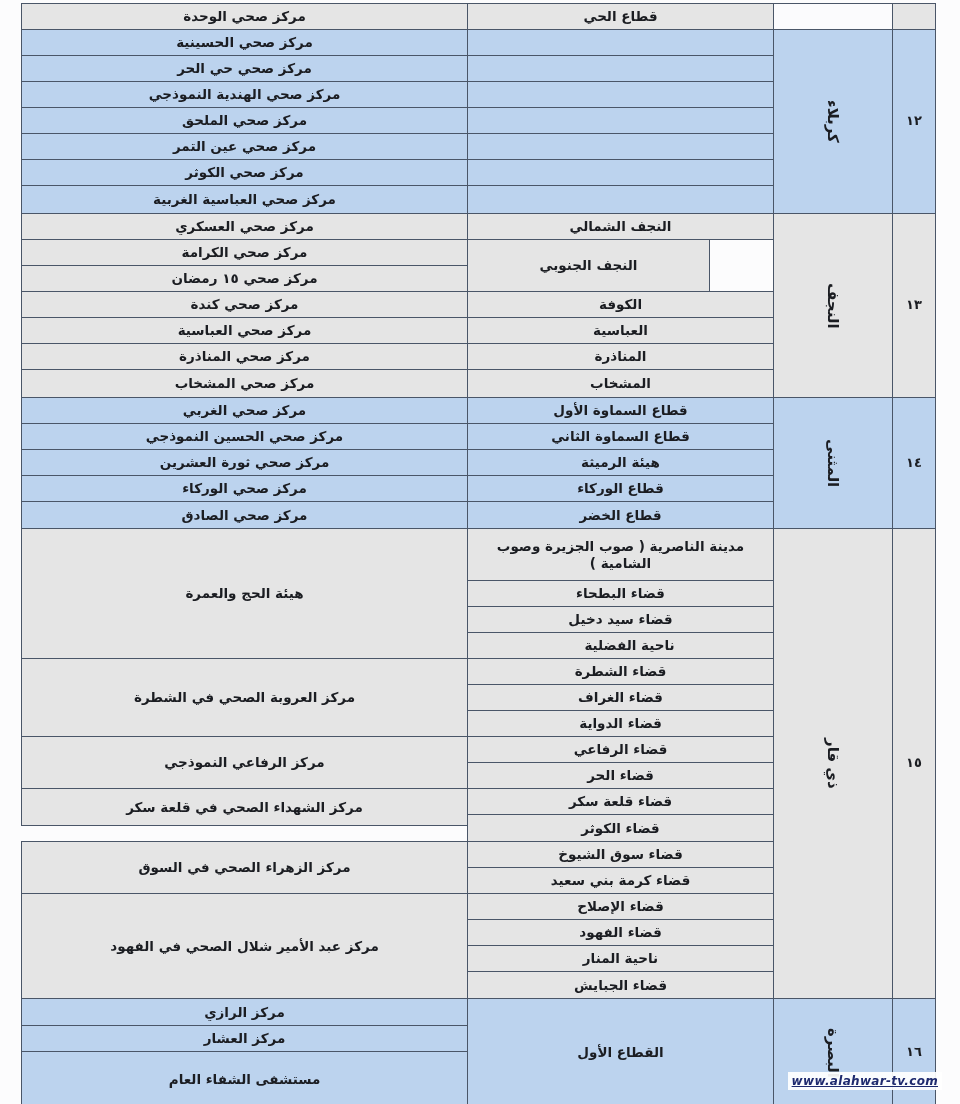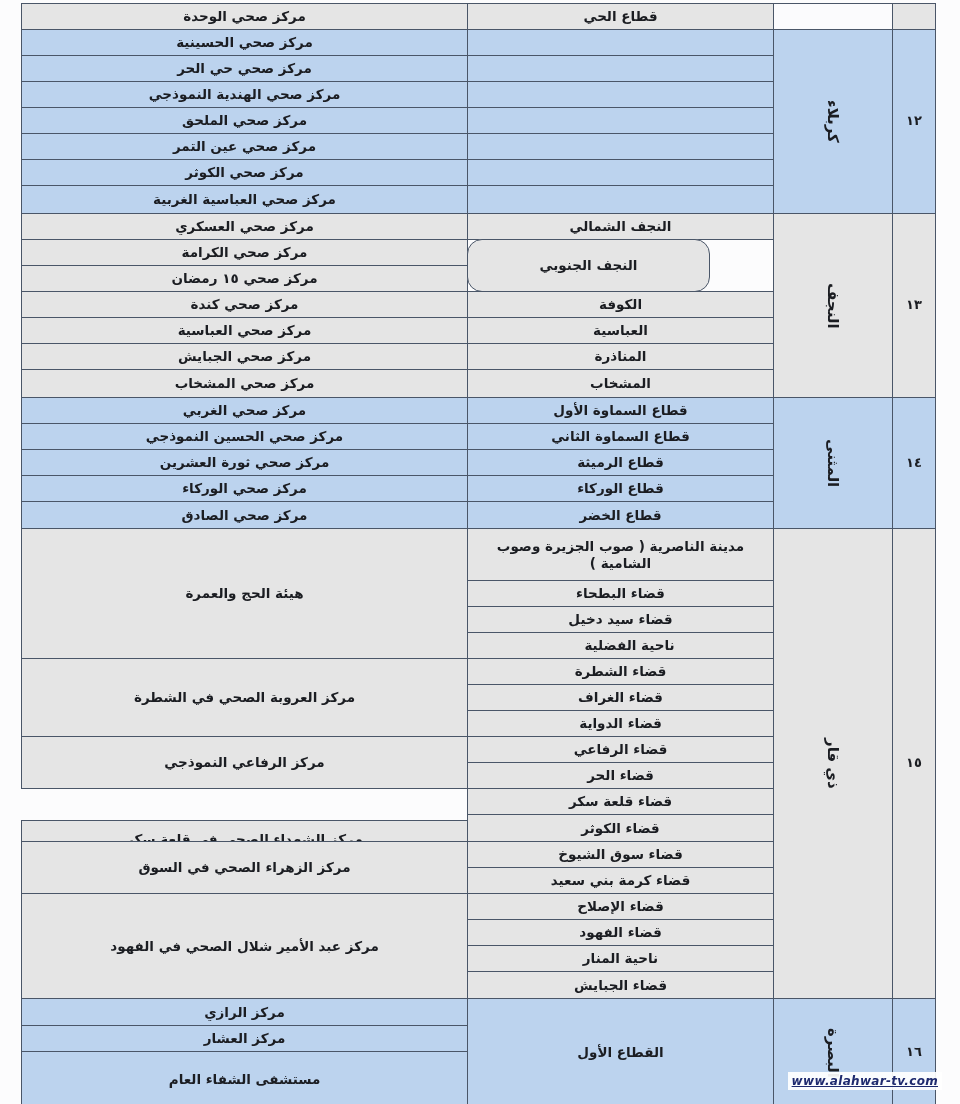--- a/index.html
+++ b/index.html
@@ -41,48 +41,48 @@
 <div class="cell blue" style="left:468px;top:160px;width:307px;height:27px;"></div>
 <div class="cell blue" style="left:468px;top:186px;width:307px;height:29px;"></div>
 <div class="cell blue vert" style="left:774px;top:30px;width:120px;height:185px;">كربلاء</div>
 <div class="cell blue num" style="left:893px;top:30px;width:44px;height:185px;">١٢</div>
 
 <div class="cell gray" style="left:22px;top:214px;width:447px;height:27px;">مركز صحي العسكري</div>
 <div class="cell gray" style="left:22px;top:240px;width:447px;height:27px;">مركز صحي الكرامة</div>
 <div class="cell gray" style="left:22px;top:266px;width:447px;height:27px;">مركز صحي ١٥ رمضان</div>
 <div class="cell gray" style="left:22px;top:292px;width:447px;height:27px;">مركز صحي كندة</div>
 <div class="cell gray" style="left:22px;top:318px;width:447px;height:27px;">مركز صحي العباسية</div>
-<div class="cell gray" style="left:22px;top:344px;width:447px;height:27px;">مركز صحي الجبايش</div>
+<div class="cell gray" style="left:22px;top:344px;width:447px;height:27px;">مركز صحي المناذرة</div>
 <div class="cell gray" style="left:22px;top:370px;width:447px;height:29px;">مركز صحي المشخاب</div>
 <div class="cell gray" style="left:468px;top:214px;width:307px;height:27px;">النجف الشمالي</div>
-<div class="cell gray" style="left:468px;top:240px;width:243px;height:53px;border-radius:15px;">النجف الجنوبي</div>
+<div class="cell gray" style="left:468px;top:240px;width:243px;height:53px;">النجف الجنوبي</div>
 <div class="cell gray" style="left:468px;top:292px;width:307px;height:27px;">الكوفة</div>
 <div class="cell gray" style="left:468px;top:318px;width:307px;height:27px;">العباسية</div>
 <div class="cell gray" style="left:468px;top:344px;width:307px;height:27px;">المناذرة</div>
 <div class="cell gray" style="left:468px;top:370px;width:307px;height:29px;">المشخاب</div>
 <div class="cell gray vert" style="left:774px;top:214px;width:120px;height:185px;">النجف</div>
 <div class="cell gray num" style="left:893px;top:214px;width:44px;height:185px;">١٣</div>
 
 <div class="cell blue" style="left:22px;top:398px;width:447px;height:27px;">مركز صحي الغربي</div>
 <div class="cell blue" style="left:22px;top:424px;width:447px;height:27px;">مركز صحي الحسين النموذجي</div>
 <div class="cell blue" style="left:22px;top:450px;width:447px;height:27px;">مركز صحي ثورة العشرين</div>
 <div class="cell blue" style="left:22px;top:476px;width:447px;height:27px;">مركز صحي الوركاء</div>
 <div class="cell blue" style="left:22px;top:502px;width:447px;height:28px;">مركز صحي الصادق</div>
 <div class="cell blue" style="left:468px;top:398px;width:307px;height:27px;">قطاع السماوة الأول</div>
 <div class="cell blue" style="left:468px;top:424px;width:307px;height:27px;">قطاع السماوة الثاني</div>
-<div class="cell blue" style="left:468px;top:450px;width:307px;height:27px;">قطاع الرميثة</div>
+<div class="cell blue" style="left:468px;top:450px;width:307px;height:27px;">هيئة الرميثة</div>
 <div class="cell blue" style="left:468px;top:476px;width:307px;height:27px;">قطاع الوركاء</div>
 <div class="cell blue" style="left:468px;top:502px;width:307px;height:28px;">قطاع الخضر</div>
 <div class="cell blue vert" style="left:774px;top:398px;width:120px;height:132px;">المثنى</div>
 <div class="cell blue num" style="left:893px;top:398px;width:44px;height:132px;">١٤</div>
 
 <div class="cell gray" style="left:22px;top:529px;width:447px;height:131px;">هيئة الحج والعمرة</div>
 <div class="cell gray" style="left:22px;top:659px;width:447px;height:79px;">مركز العروبة الصحي في الشطرة</div>
 <div class="cell gray" style="left:22px;top:737px;width:447px;height:53px;">مركز الرفاعي النموذجي</div>
-<div class="cell gray" style="left:22px;top:821px;width:447px;height:38px;">مركز الشهداء الصحي في قلعة سكر</div>
+<div class="cell gray" style="left:22px;top:789px;width:447px;height:38px;">مركز الشهداء الصحي في قلعة سكر</div>
 <div class="cell gray" style="left:22px;top:842px;width:447px;height:53px;">مركز الزهراء الصحي في السوق</div>
 <div class="cell gray" style="left:22px;top:894px;width:447px;height:106px;">مركز عبد الأمير شلال الصحي في الفهود</div>
 
 <div class="cell gray" style="left:468px;top:529px;width:307px;height:53px;padding:0 10px;">مدينة الناصرية ( صوب الجزيرة وصوب الشامية )</div>
 <div class="cell gray" style="left:468px;top:581px;width:307px;height:27px;">قضاء البطحاء</div>
 <div class="cell gray" style="left:468px;top:607px;width:307px;height:27px;">قضاء سيد دخيل</div>
 <div class="cell gray" style="left:468px;top:633px;width:307px;height:27px;padding-left:24px;">ناحية الفضلية</div>
 <div class="cell gray" style="left:468px;top:659px;width:307px;height:27px;">قضاء الشطرة</div>
 <div class="cell gray" style="left:468px;top:685px;width:307px;height:27px;">قضاء الغراف</div>
 <div class="cell gray" style="left:468px;top:711px;width:307px;height:27px;">قضاء الدواية</div>

